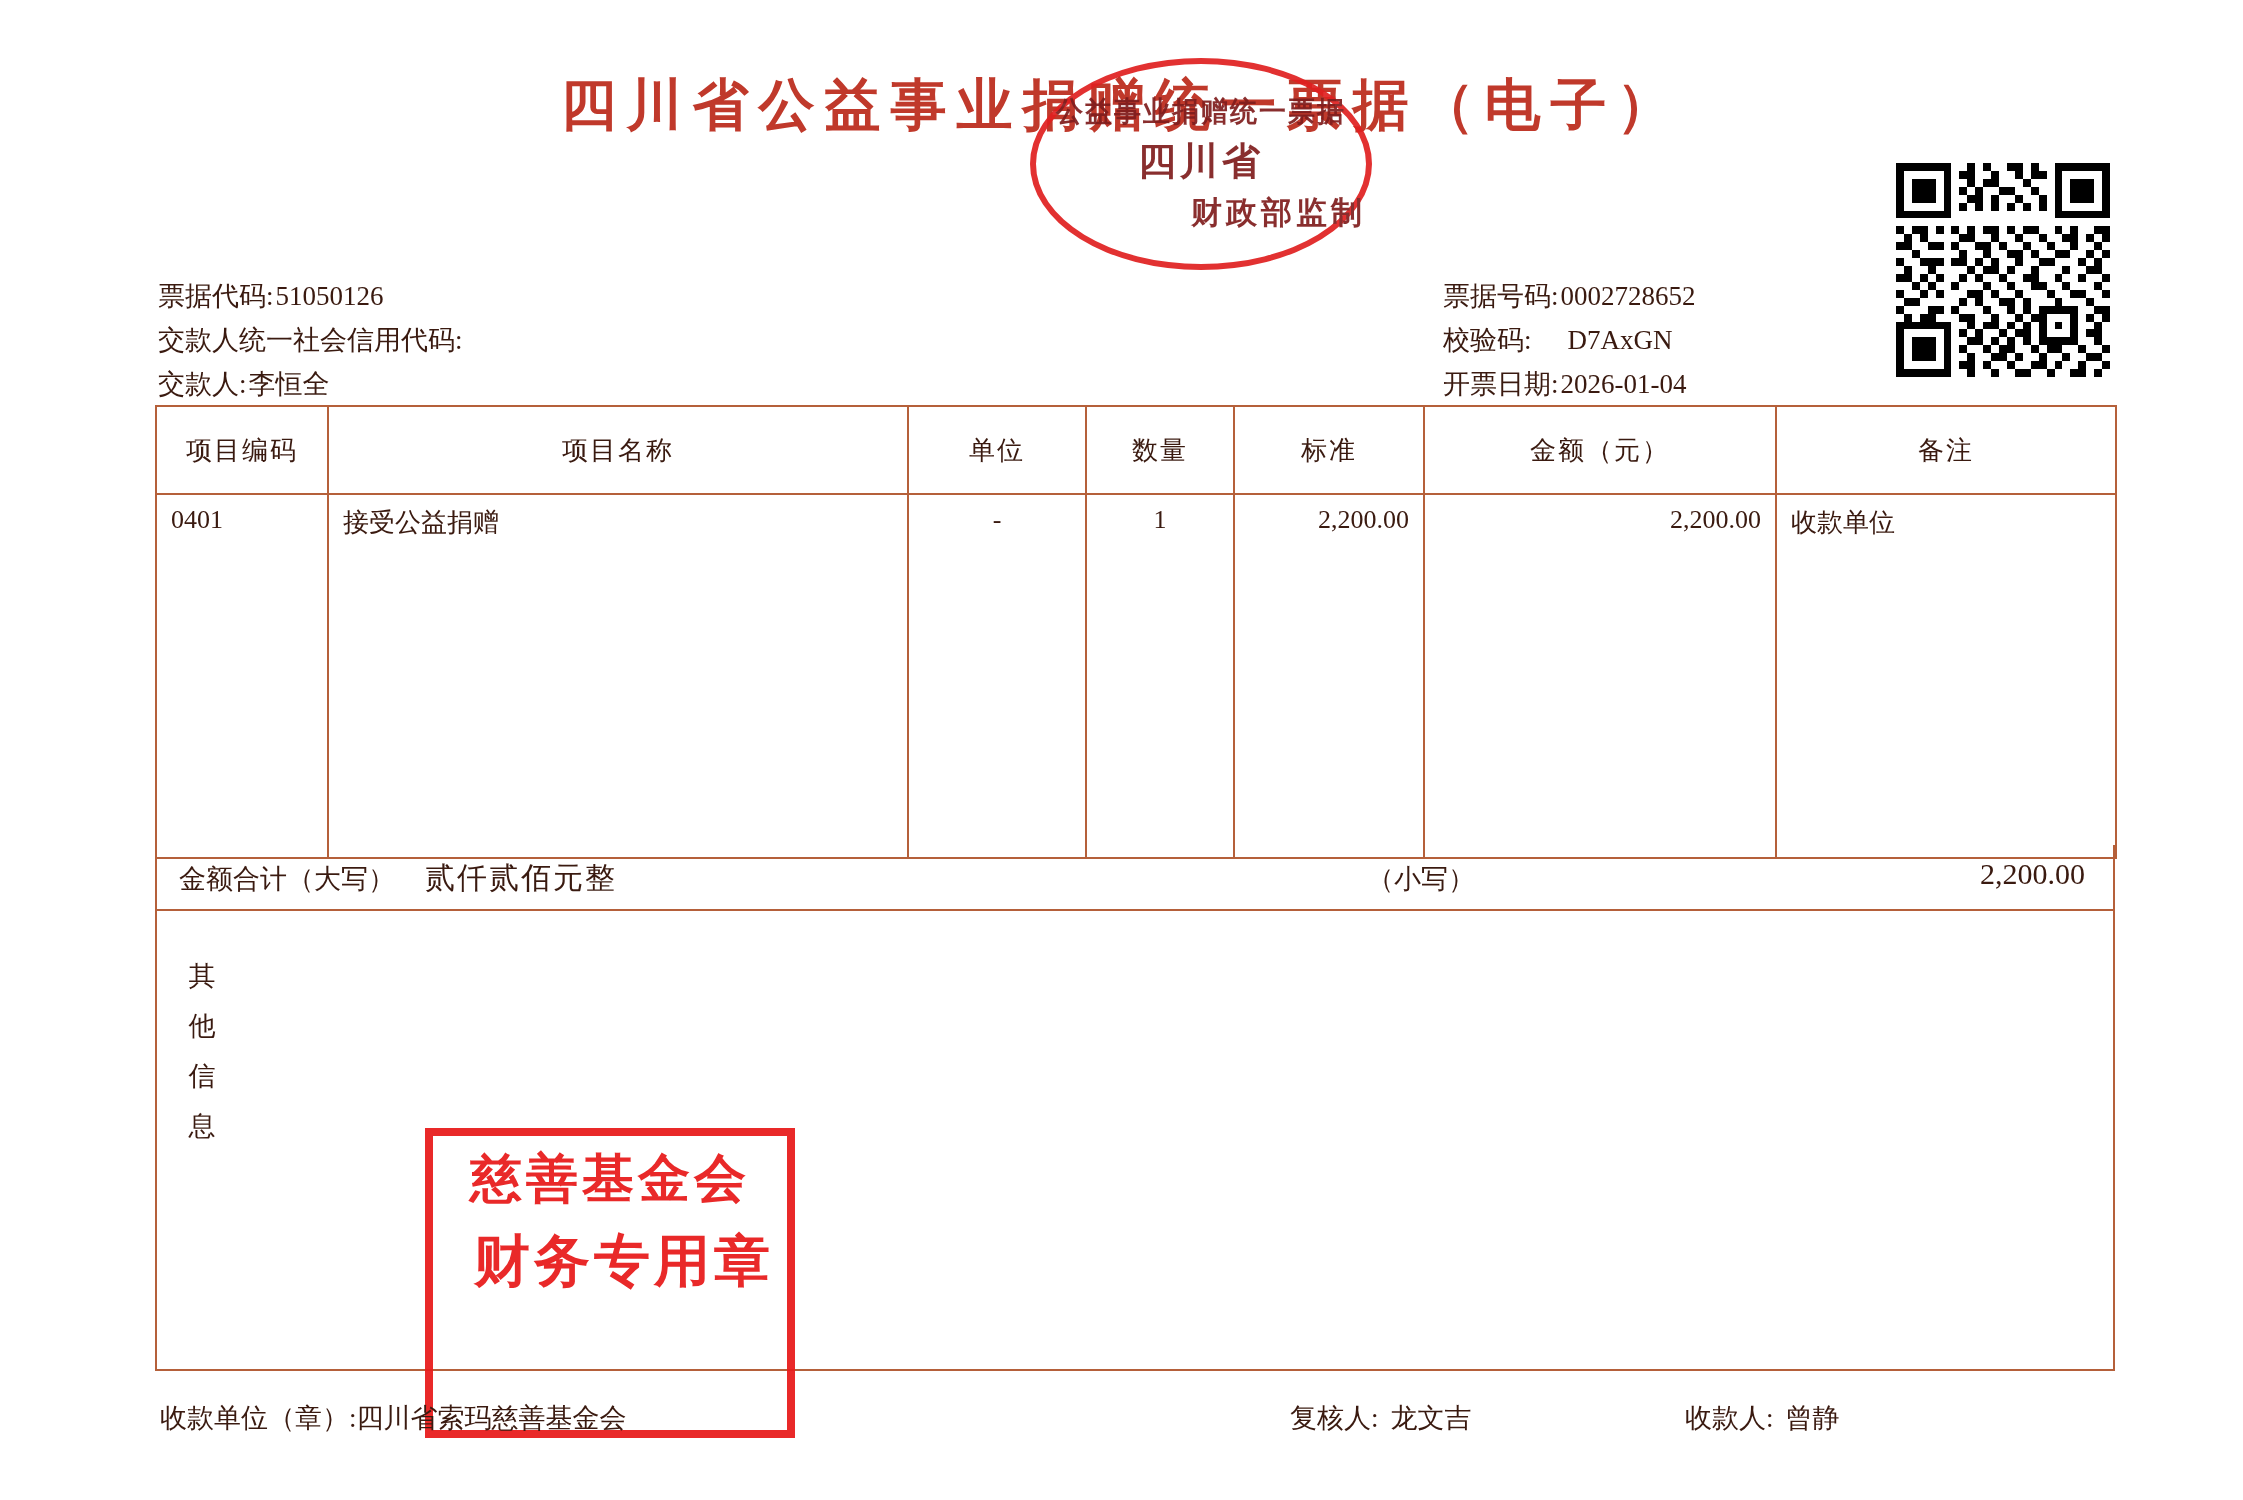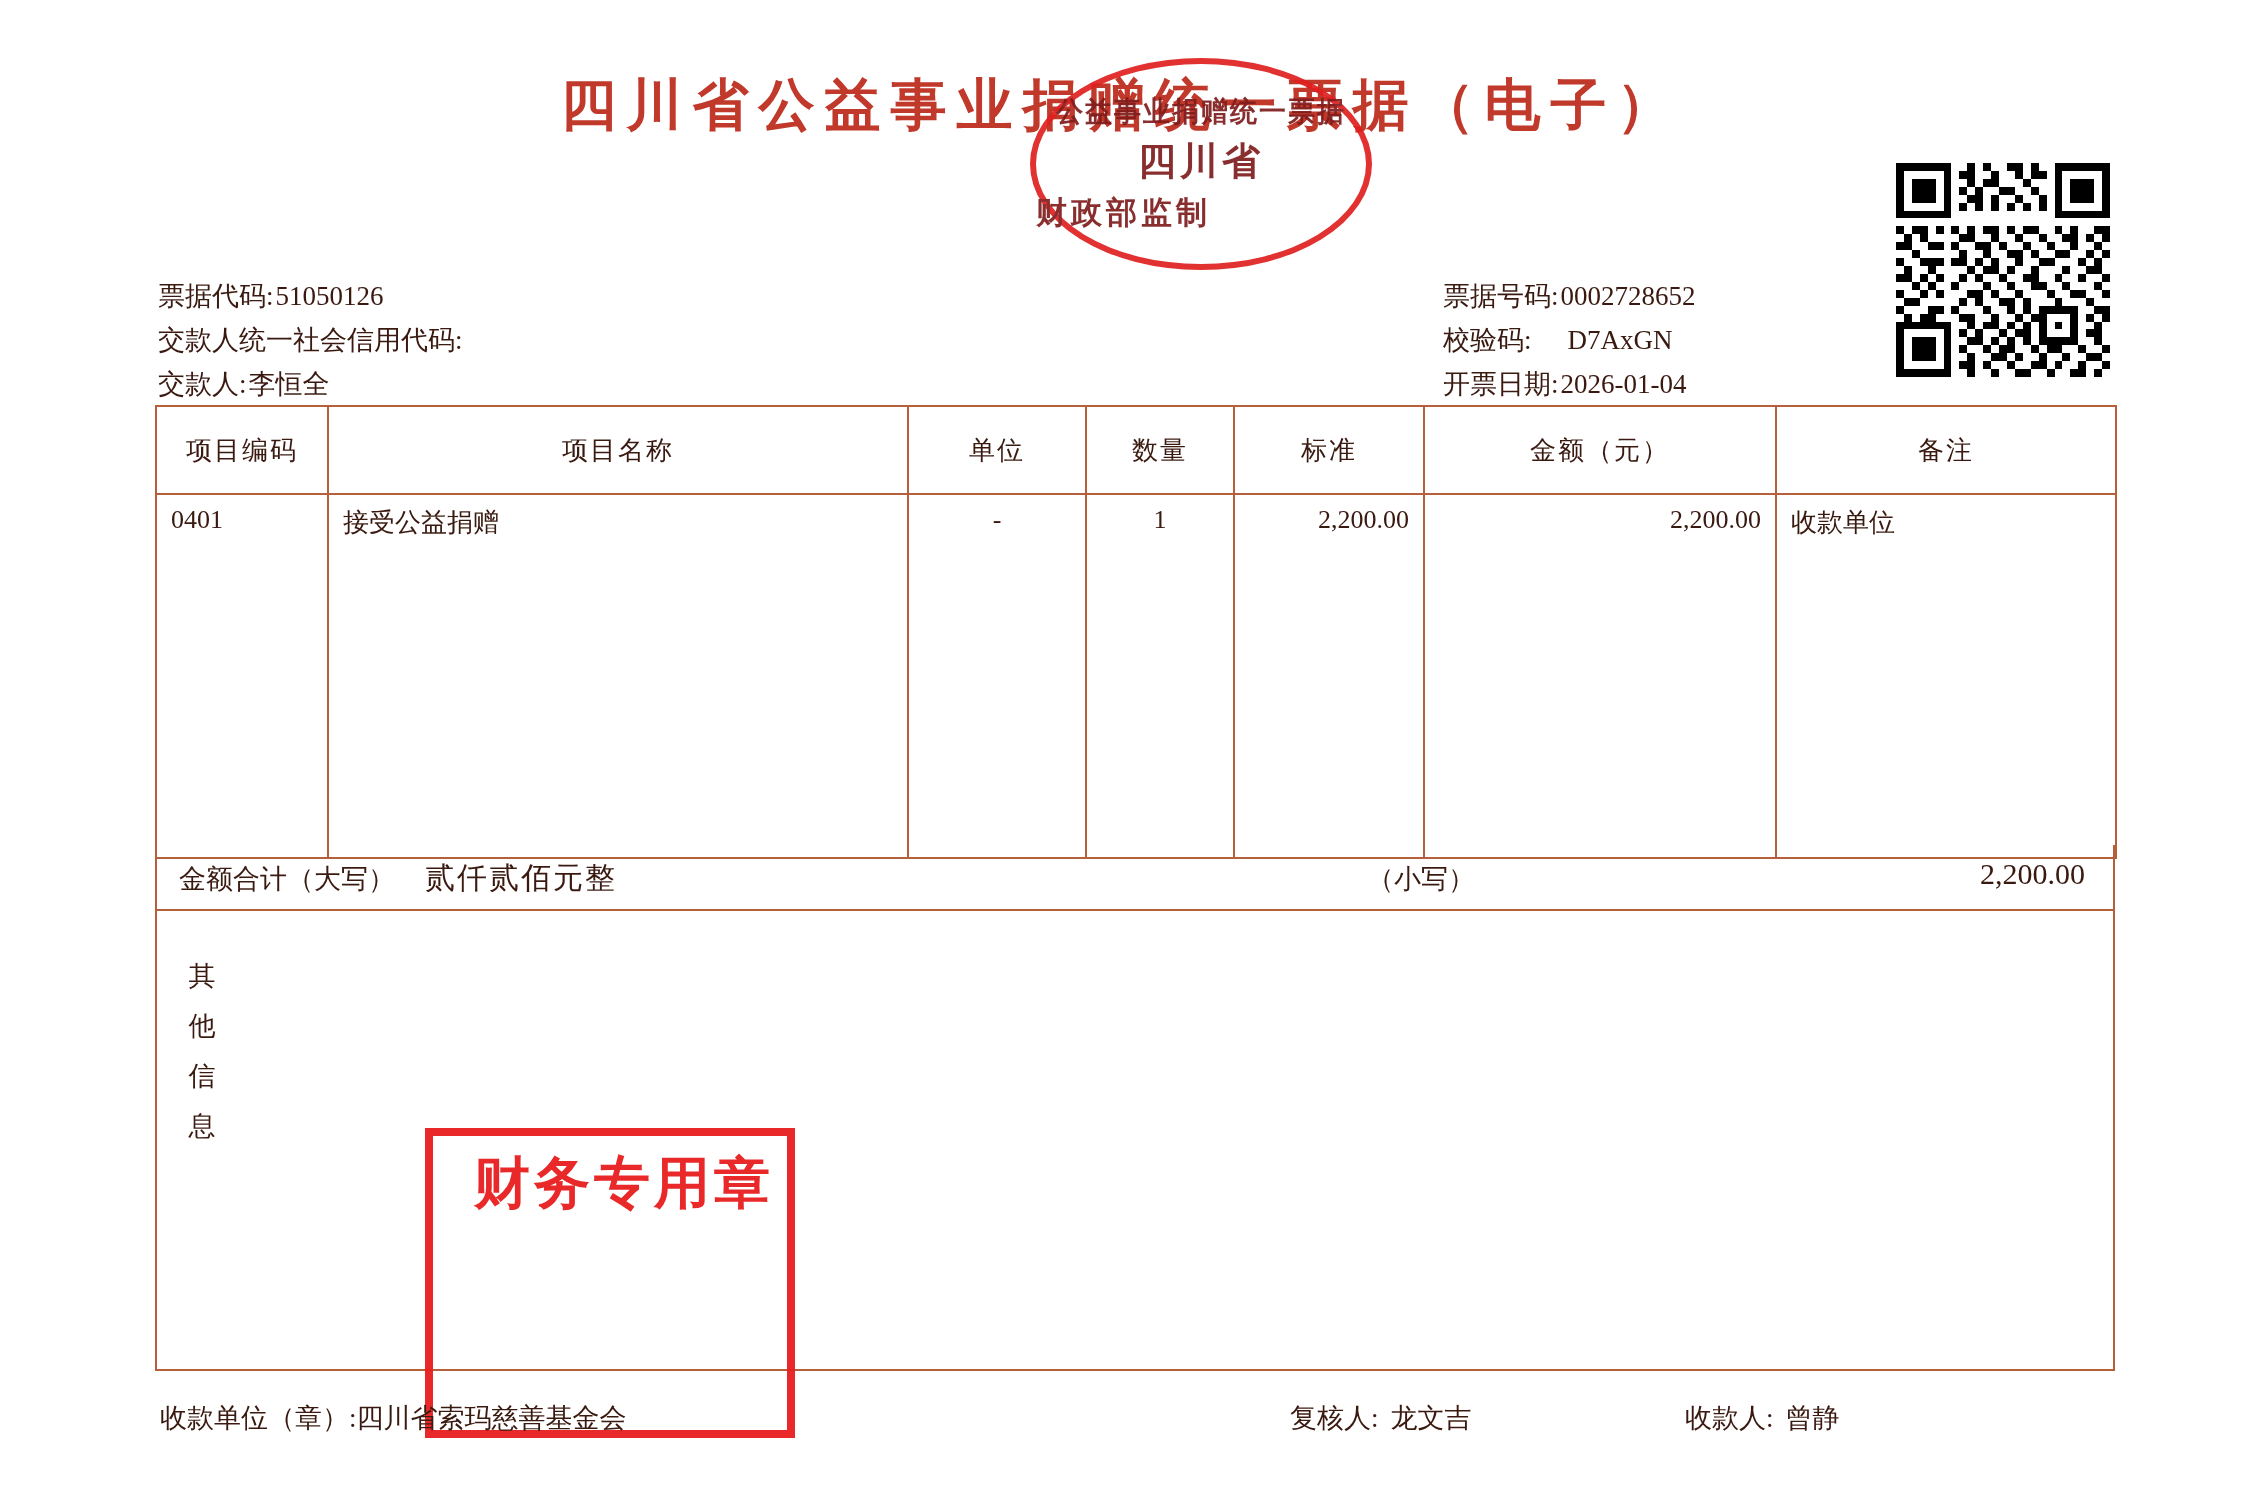--- a/index.html
+++ b/index.html
@@ -69,21 +69,21 @@
     text-align: center;
     font-size: 38px;
     font-weight: bold;
     letter-spacing: 4px;
   }
   .oval-seal .arc-bottom {
     position: absolute;
     left: 0;
     top: 128px;
     width: 330px;
-    text-align: left;
+    text-align: right;
     font-size: 31px;
     font-weight: bold;
     letter-spacing: 4px;
   }
 
   
   .qr {
     position: absolute;
     left: 1888px;
     top: 155px;
@@ -525,20 +525,21 @@
   <div class="other-block">
     <div class="other-label">
       <div>其</div>
       <div>他</div>
       <div>信</div>
       <div>息</div>
     </div>
   </div>
 
   <div class="sq-seal">
+    <div class="l2">慈善基金会</div>
     <div class="l3">财务专用章</div>
   </div>
 
   <div class="footer">
     <span class="f-payee">
       <span>收款单位（章）:</span><span class="v">四川省索玛慈善基金会</span>
     </span>
     <span class="f-check">
       <span>复核人:</span><span class="sep"></span><span>龙文吉</span>
     </span>

